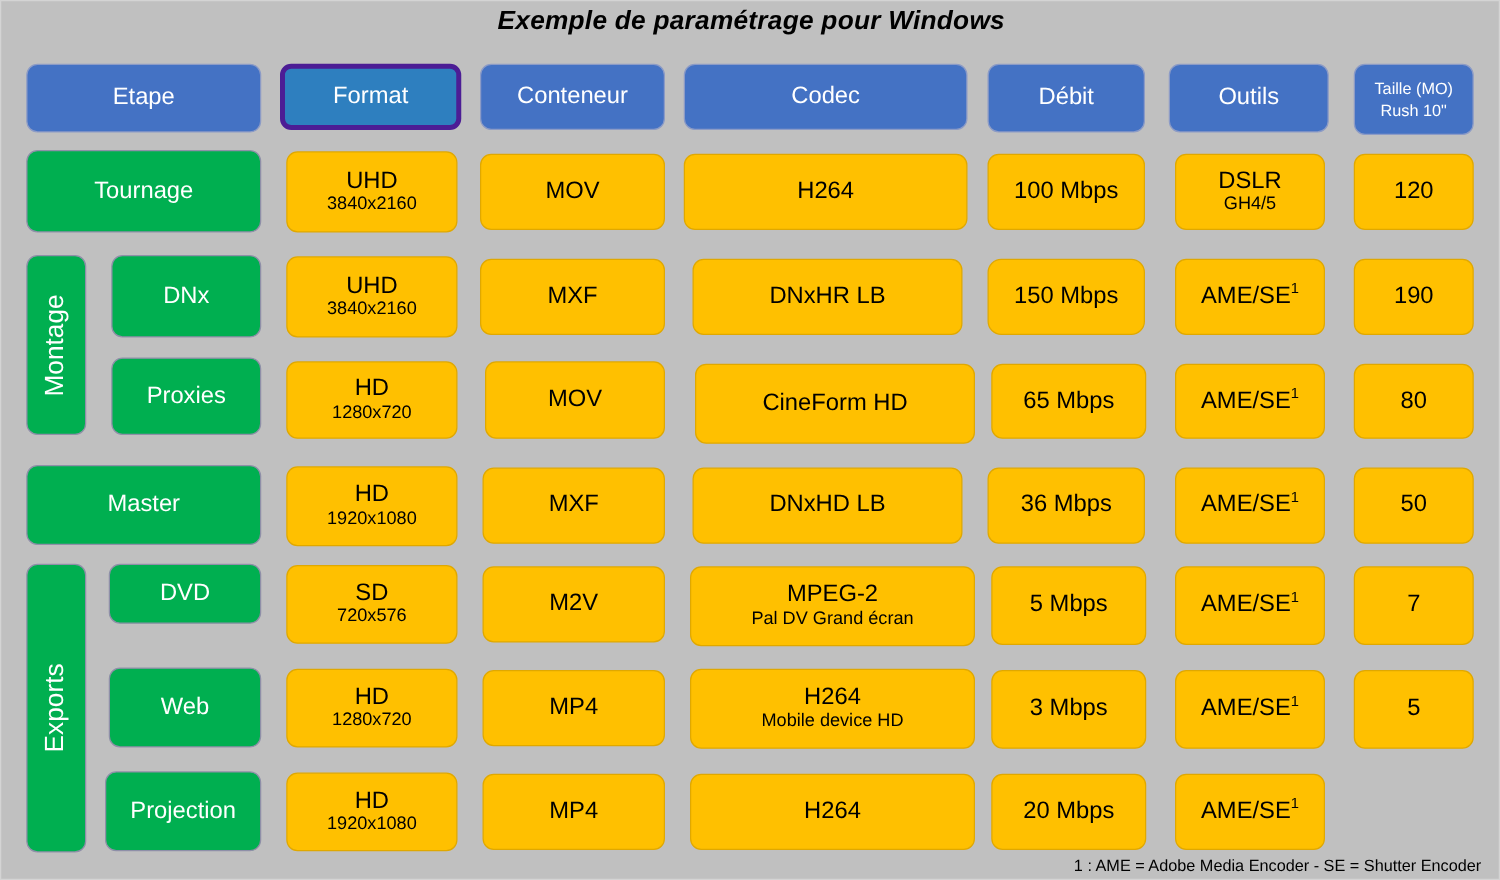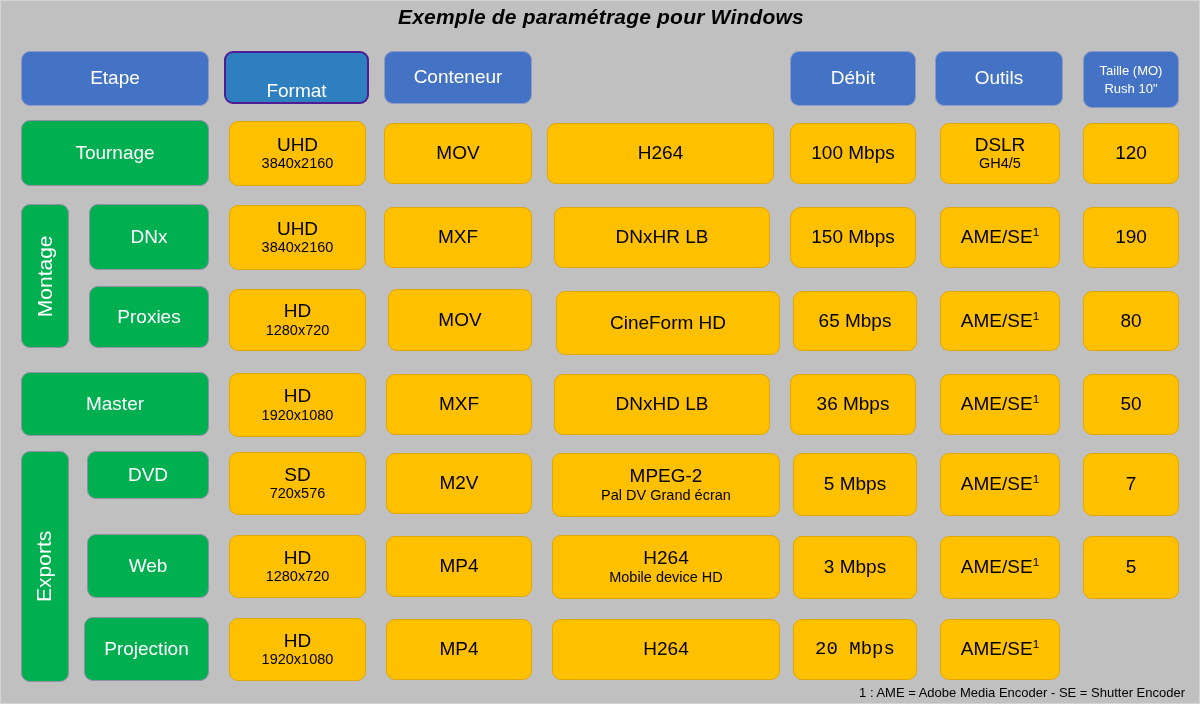--- a/index.html
+++ b/index.html
@@ -55,22 +55,21 @@
 
   
   .hdr {
     background: #4472c4;
     border: 1px solid #8c9bc6;
     color: #ffffff;
     font-size: 19px;
   }
   .hdr.accent {
     background: #2e7fbf;
-    border: 2px solid #4c1d95;
-    justify-content: flex-end;
+    border: 4px solid #4c1d95;
   }
   .hdr.twoline {
     font-size: 13px;
     line-height: 1.32;
   }
 
   
   .green {
     background: #00af50;
     border: 1px solid #8f8fa8;
@@ -127,20 +126,23 @@
   </div>
 
   <div class="cell hdr accent" style="left:223px; top:50px; width:145px; height:53px;">
     <span class="l1">Format</span>
   </div>
 
   <div class="cell hdr" style="left:383px; top:50px; width:148px; height:53px;">
     <span class="l1">Conteneur</span>
   </div>
 
+  <div class="cell hdr" style="left:546px; top:50px; width:227px; height:53px;">
+    <span class="l1">Codec</span>
+  </div>
 
   <div class="cell hdr" style="left:789px; top:50px; width:126px; height:55px;">
     <span class="l1">Débit</span>
   </div>
 
   <div class="cell hdr" style="left:934px; top:50px; width:128px; height:55px;">
     <span class="l1">Outils</span>
   </div>
 
   <div class="cell hdr twoline" style="left:1082px; top:50px; width:96px; height:57px;">
@@ -303,21 +305,21 @@
   <div class="cell yellow" style="left:228px; top:617px; width:137px; height:63px;">
     <span class="l1">HD</span>
     <span class="l2">1920x1080</span>
   </div>
   <div class="cell yellow" style="left:385px; top:618px; width:146px; height:61px;">
     <span class="l1">MP4</span>
   </div>
   <div class="cell yellow" style="left:551px; top:618px; width:228px; height:61px;">
     <span class="l1">H264</span>
   </div>
-  <div class="cell yellow" style="left:792px; top:618px; width:124px; height:61px;font-family:Liberation Mono, monospace;">
+  <div class="cell yellow" style="left:792px; top:618px; width:124px; height:61px;">
     <span class="l1">20 Mbps</span>
   </div>
   <div class="cell yellow" style="left:939px; top:618px; width:120px; height:61px;">
     <span class="l1"><span>AME/SE</span><span class="sup">1</span></span>
   </div>
 
   <div id="footnote">1 : AME = Adobe Media Encoder - SE = Shutter Encoder</div>
 
 </div>
 

